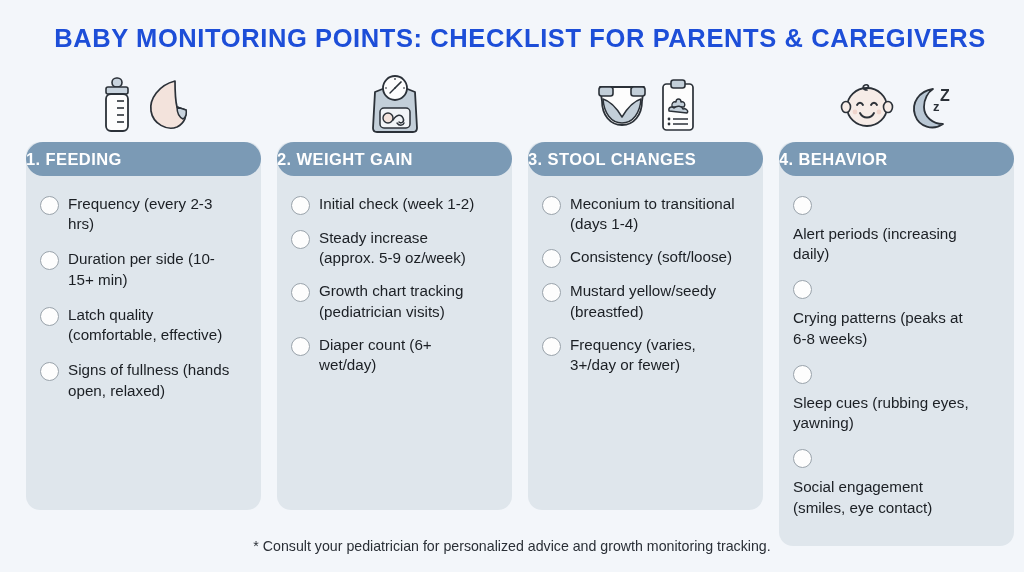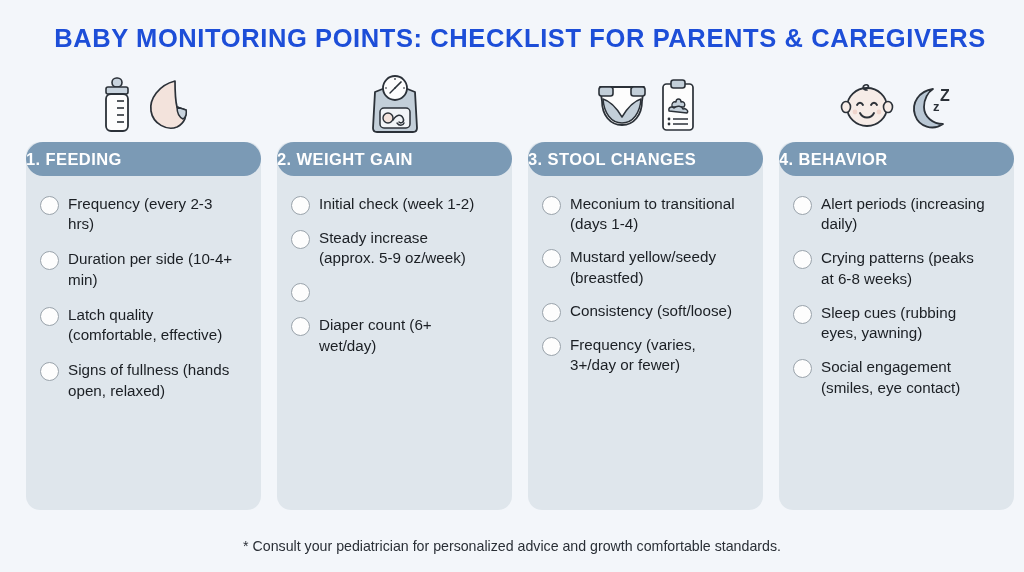--- a/index.html
+++ b/index.html
@@ -118,21 +118,21 @@
     bottom: 18px;
     left: 0;
     width: 1024px;
     text-align: center;
     font-size: 14.2px;
     color: #2a2f36;
   }
 
   
   .col-2 .item, .col-3 .item { margin-bottom: 13px; }
-  .col-4 .item { margin-bottom: 14px; }
+  .col-4 .item { margin-bottom: 14px; flex-direction: column; }
 
   svg { display: block; }
 </style>
 </head>
 <body>
 
 <div class="page">
 
   <div class="title">BABY MONITORING POINTS:  CHECKLIST FOR PARENTS &amp; CAREGIVERS</div>
 
@@ -163,21 +163,21 @@
 
       <div class="card">
         <div class="card-header">1. FEEDING</div>
         <div class="items">
           <div class="item">
             <span class="checkbox"></span>
             <span class="item-text">Frequency (every 2-3 hrs)</span>
           </div>
           <div class="item">
             <span class="checkbox"></span>
-            <span class="item-text">Duration per side (10-4+ min)</span>
+            <span class="item-text">Duration per side (10-15+ min)</span>
           </div>
           <div class="item">
             <span class="checkbox"></span>
             <span class="item-text">Latch quality (comfortable, effective)</span>
           </div>
           <div class="item">
             <span class="checkbox"></span>
             <span class="item-text">Signs of fullness (hands open, relaxed)</span>
           </div>
         </div>
@@ -209,20 +209,21 @@
           <div class="item">
             <span class="checkbox"></span>
             <span class="item-text">Initial check (week 1-2)</span>
           </div>
           <div class="item">
             <span class="checkbox"></span>
             <span class="item-text">Steady increase (approx. 5-9 oz/week)</span>
           </div>
           <div class="item">
             <span class="checkbox"></span>
+            <span class="item-text">Growth chart tracking (pediatrician visits)</span>
           </div>
           <div class="item">
             <span class="checkbox"></span>
             <span class="item-text">Diaper count (6+ wet/day)</span>
           </div>
         </div>
       </div>
     </div>
 
     <div class="column col-3">
@@ -251,25 +252,25 @@
 
       <div class="card">
         <div class="card-header">3. STOOL CHANGES</div>
         <div class="items">
           <div class="item">
             <span class="checkbox"></span>
             <span class="item-text">Meconium to transitional (days 1-4)</span>
           </div>
           <div class="item">
             <span class="checkbox"></span>
+            <span class="item-text">Consistency (soft/loose)</span>
+          </div>
+          <div class="item">
+            <span class="checkbox"></span>
             <span class="item-text">Mustard yellow/seedy (breastfed)</span>
-          </div>
-          <div class="item">
-            <span class="checkbox"></span>
-            <span class="item-text">Consistency (soft/loose)</span>
           </div>
           <div class="item">
             <span class="checkbox"></span>
             <span class="item-text">Frequency (varies, 3+/day or fewer)</span>
           </div>
         </div>
       </div>
     </div>
 
     <div class="column col-4">
@@ -314,15 +315,15 @@
           <div class="item">
             <span class="checkbox"></span>
             <span class="item-text">Social engagement (smiles, eye contact)</span>
           </div>
         </div>
       </div>
     </div>
 
   </div>
 
-  <div class="footer">* Consult your pediatrician for personalized advice and growth comfortable standards.</div>
+  <div class="footer">* Consult your pediatrician for personalized advice and growth monitoring tracking.</div>
 
 </div>
 
 </body></html>

